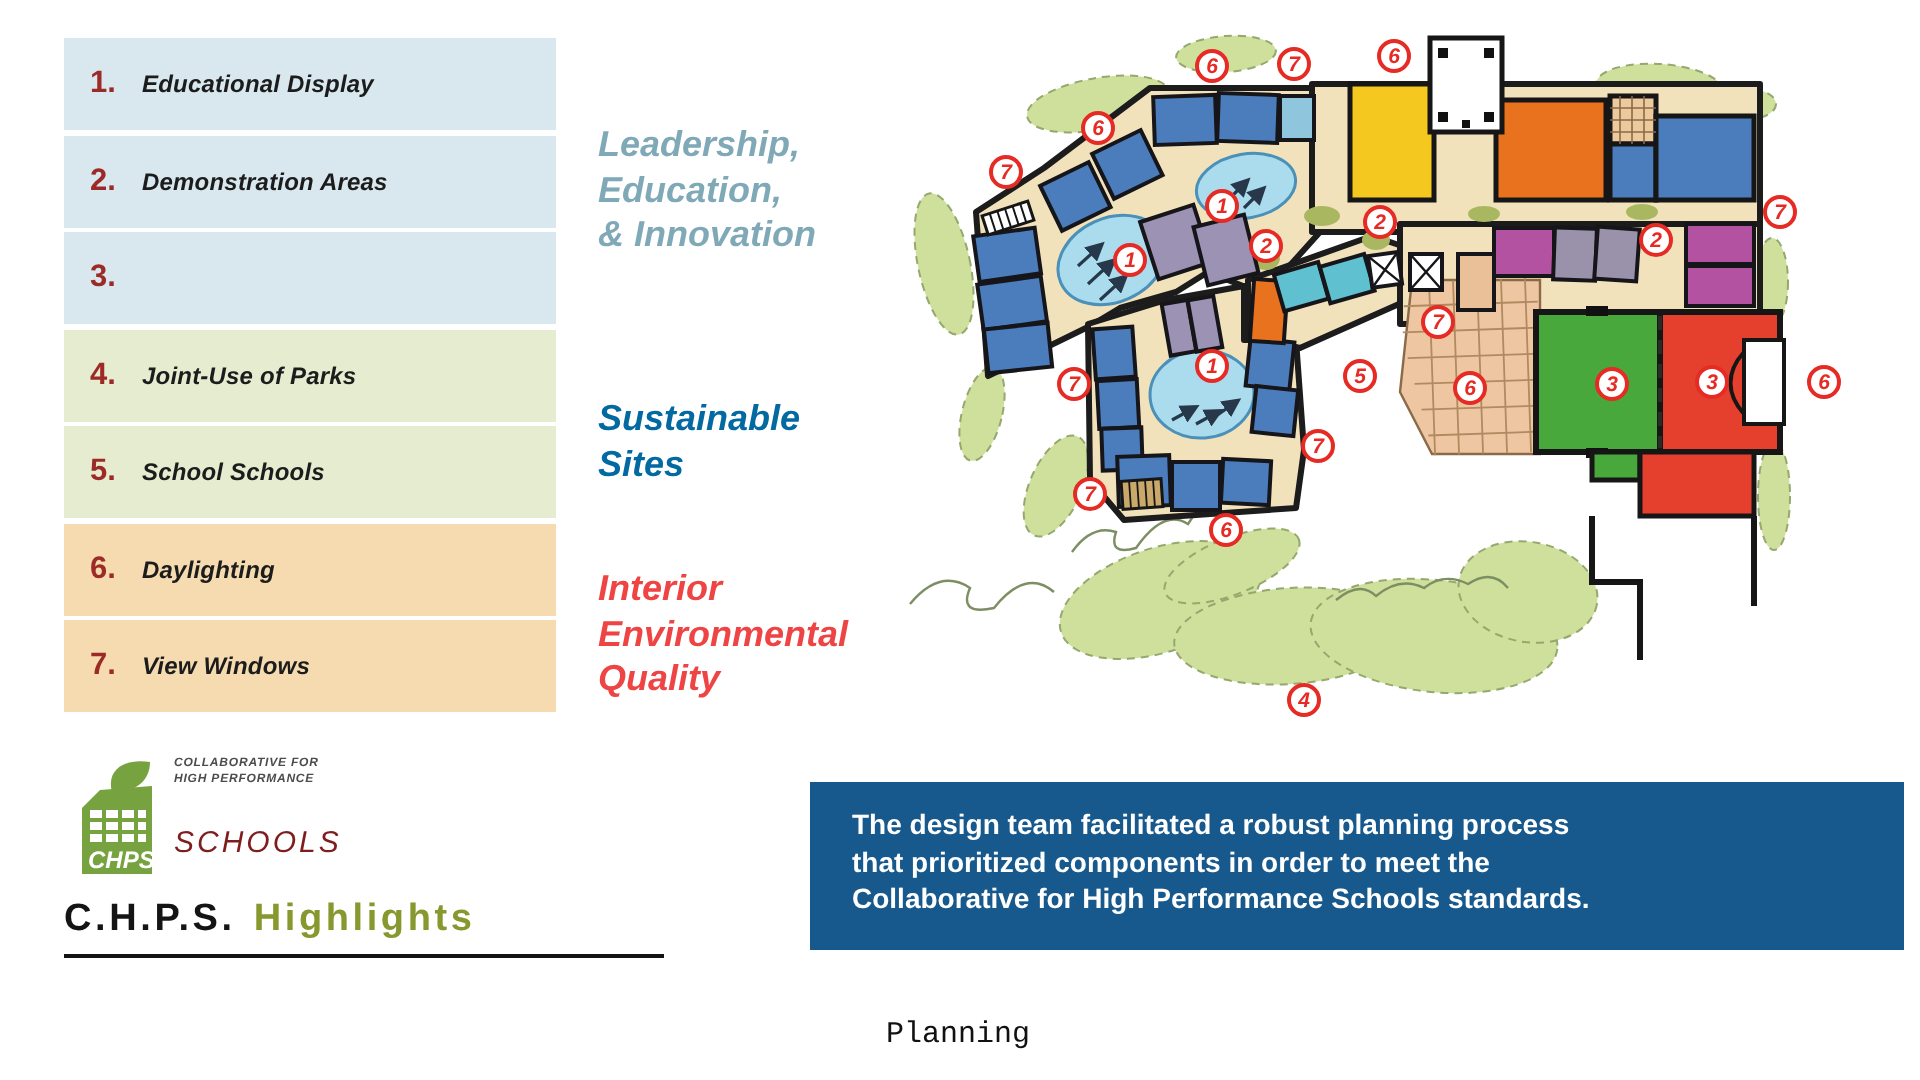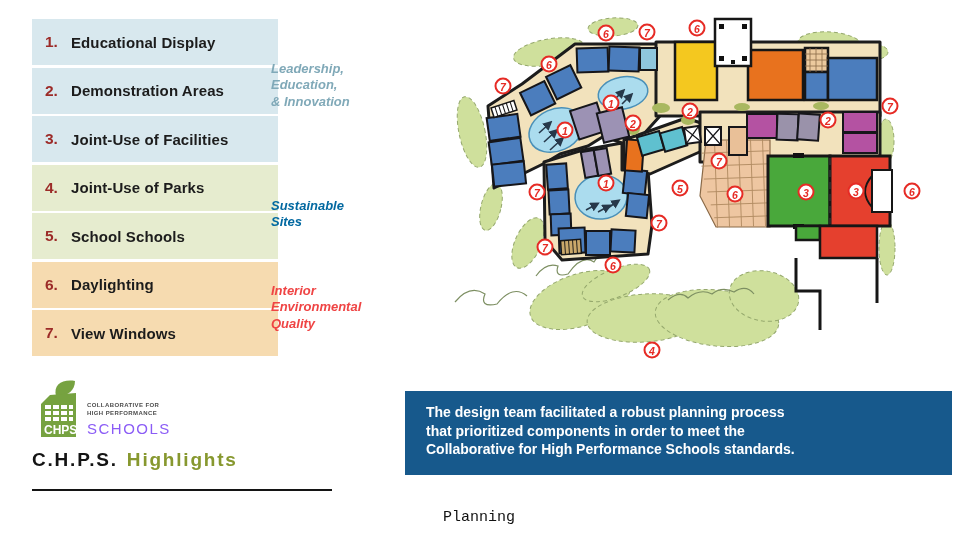--- a/index.html
+++ b/index.html
@@ -6,36 +6,36 @@
   body{width:960px;height:540px;overflow:hidden;font-family:"Liberation Sans",sans-serif;}
   .slide{position:relative;width:960px;height:540px;background:#fff;}
 
   
   .legend{position:absolute;left:32px;top:19px;width:246px;display:flex;flex-direction:column;gap:2.5px;}
   .legend-row{height:46px;display:flex;align-items:center;padding-left:13px;box-sizing:border-box;}
   .tint-blue{background:#d8e8ee;}
   .tint-green{background:#e6eccf;}
   .tint-orange{background:#f6dbb0;}
   .legend-num{flex:0 0 26px;font-weight:bold;font-size:15.5px;color:#9c2b28;}
-  .legend-label{font-weight:bold;font-size:15px;color:#1c1c1c;letter-spacing:.1px;}
-
-  
-  .cat{position:absolute;left:271px;width:140px;font-style:italic;font-weight:bold;font-size:13px;line-height:1.25;white-space:pre-line;}
+  .legend-label{font-weight:bold;font-size:12px;color:#1c1c1c;letter-spacing:.1px;font-style:italic;}
+
+  
+  .cat{position:absolute;left:299px;width:140px;font-style:italic;font-weight:bold;font-size:18px;line-height:1.25;white-space:pre-line;}
   .cat-leadership{top:61px;color:#80a9b8;}
   .cat-sustainable{top:198px;color:#0369a1;}
   .cat-interior{top:283px;color:#ef4444;}
 
   
-  .logo{position:absolute;left:36px;top:379px;display:flex;align-items:flex-end;gap:7px;}
+  .logo{position:absolute;left:36px;top:379px;display:flex;align-items:flex-start;gap:7px;font-style:italic;}
   .logo-text{padding-bottom:2px;}
   .logo-tiny{font-size:6px;font-weight:bold;color:#4c4c4c;letter-spacing:.4px;line-height:1.25;}
-  .logo-schools{font-size:15px;color:#8b5cf6;letter-spacing:1.5px;margin-top:3px;}
-
-  
-  .heading{position:absolute;left:32px;top:449px;width:300px;border-bottom:2.5px solid #141414;padding-bottom:18px;font-size:19px;font-weight:bold;letter-spacing:1.8px;white-space:nowrap;}
+  .logo-schools{font-size:15px;color:#7f1d1d;letter-spacing:1.5px;margin-top:19px;}
+
+  
+  .heading{position:absolute;left:32px;top:449px;width:300px;border-bottom:2.5px solid #141414;padding-bottom:6px;font-size:19px;font-weight:bold;letter-spacing:1.8px;white-space:nowrap;}
   .heading .h-black{color:#141414;}
   .heading .h-green{color:#87982f;margin-left:9px;}
 
   
   .callout{position:absolute;left:405px;top:391px;width:547px;height:84px;background:#17598c;box-sizing:border-box;padding:12px 0 0 21px;}
   .callout p{margin:0;color:#fff;font-weight:bold;font-size:14px;line-height:1.33;white-space:pre-line;}
 
   
   .caption{position:absolute;left:443px;top:509px;font-size:15px;color:#111;font-family:Liberation Mono, monospace;}
 
@@ -53,21 +53,20 @@
     <div class="legend-row tint-blue">
       <span class="legend-num">1.</span>
       <span class="legend-label">Educational Display</span>
     </div>
     <div class="legend-row tint-blue">
       <span class="legend-num">2.</span>
       <span class="legend-label">Demonstration Areas</span>
     </div>
     <div class="legend-row tint-blue">
       <span class="legend-num">3.</span>
-      <span class="legend-label">Joint-Use of Facilities</span>
     </div>
     <div class="legend-row tint-green">
       <span class="legend-num">4.</span>
       <span class="legend-label">Joint-Use of Parks</span>
     </div>
     <div class="legend-row tint-green">
       <span class="legend-num">5.</span>
       <span class="legend-label">School Schools</span>
     </div>
     <div class="legend-row tint-orange">

